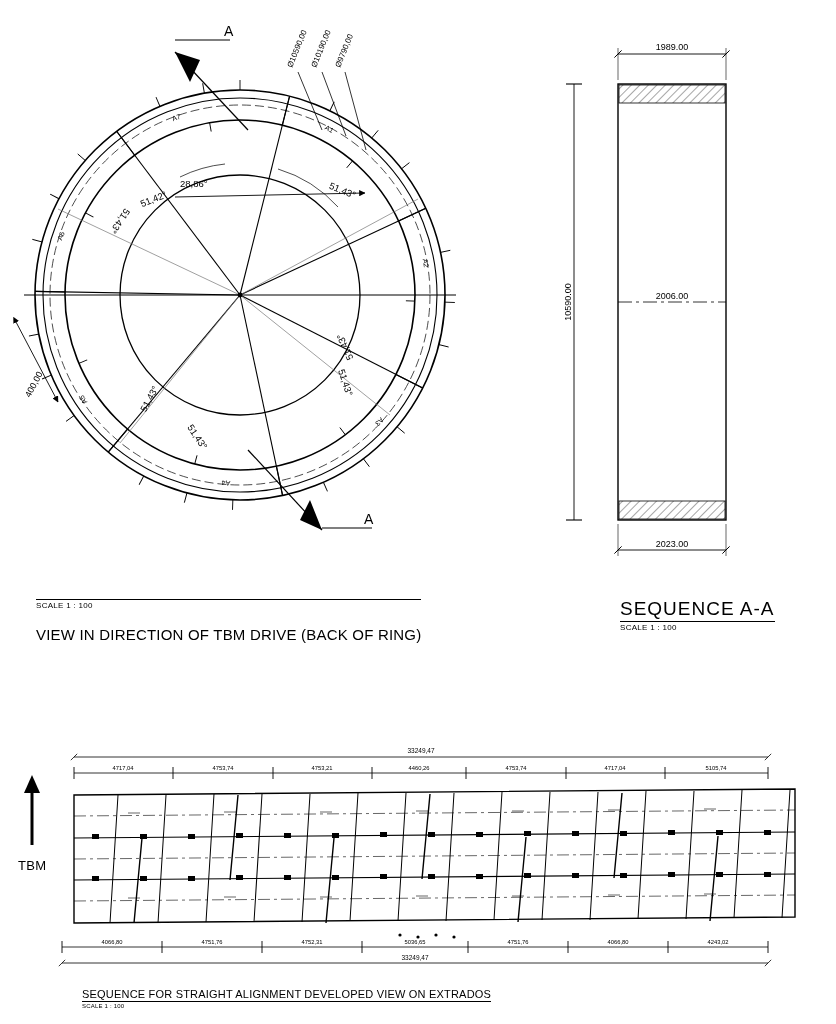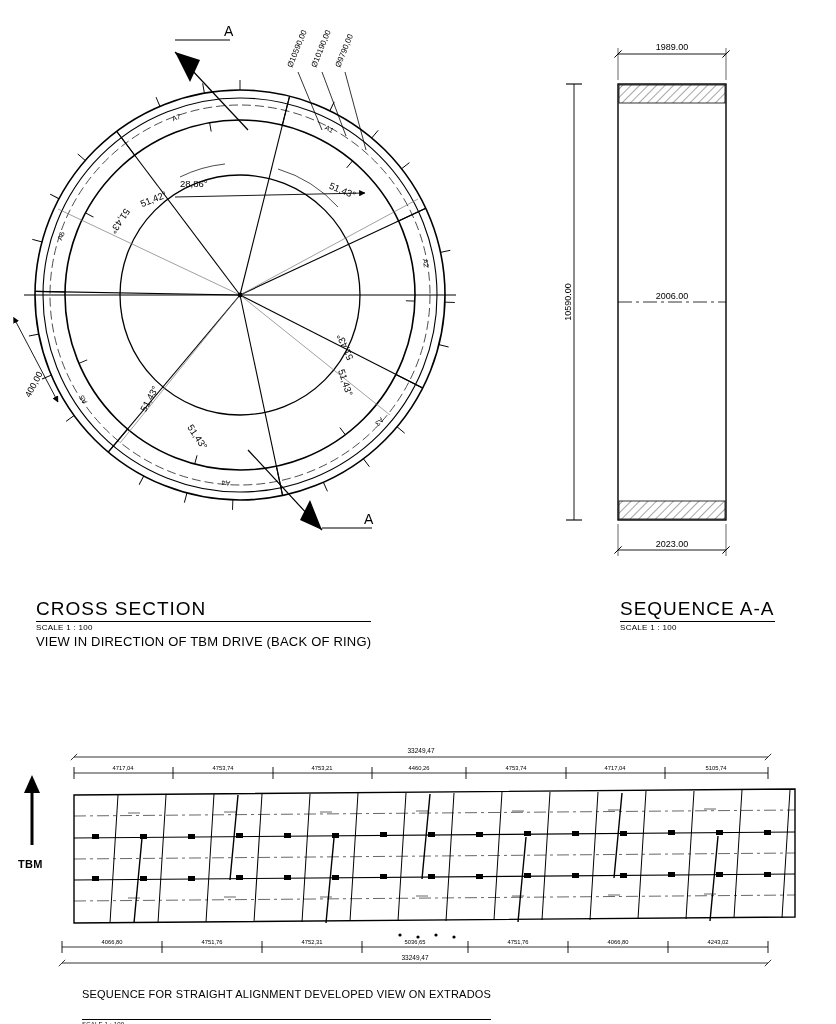--- a/index.html
+++ b/index.html
@@ -37,44 +37,43 @@
     border-bottom: 1.4px solid #000;
     margin-top: 1px;
   }
   .title-scale {
     font-size: 8px;
     letter-spacing: .3px;
     margin-top: 1px;
     white-space: nowrap;
   }
   .title-note {
-    font-size: 13px;
+    font-size: 15px;
     letter-spacing: .2px;
-    margin-top: 2px;
+    margin-top: 16px;
     white-space: nowrap;
   }
   .seq-title {
     font-size: 11px;
     letter-spacing: .2px;
     white-space: nowrap;
     border-bottom: 1.2px solid #000;
     display: inline-block;
-    padding-bottom: 19px;
+    padding-bottom: 1px;
   }
   .seq-scale {
     font-size: 6px;
     letter-spacing: .2px;
     margin-top: 1px;
     white-space: nowrap;
   }
   .tbm-label {
     position: absolute;
-    font-size: 11px;
+    font-size: 13px;
     letter-spacing: .3px;
-    font-weight: bold;
   }
 </style>
 </head>
 <body>
 
 <div class="sheet">
 
   <svg width="520" height="560" viewBox="0 0 520 560" style="position:absolute;left:0;top:10px">
     <defs>
       <marker id="arrHead" markerWidth="9" markerHeight="9" refX="8" refY="4.5" orient="auto">
@@ -255,21 +254,20 @@
 
     <g>
       <line x1="38" y1="74" x2="38" y2="510" stroke="#000" stroke-width="0.9"></line>
       <line x1="30" y1="74" x2="46" y2="74" stroke="#000" stroke-width="1.1"></line>
       <line x1="30" y1="510" x2="46" y2="510" stroke="#000" stroke-width="1.1"></line>
       <text transform="translate(35,292) rotate(-90)" text-anchor="middle" font-size="9" font-family="Liberation Sans, sans-serif">10590.00</text>
     </g>
   </svg>
 
   <div class="title-block" style="left:36px; top:598px;">
-    <div class="title-main">CROSS SECTION</div>
     <div class="title-rule"></div>
     <div class="title-scale">SCALE 1 : 100</div>
     <div class="title-note">VIEW IN DIRECTION OF TBM DRIVE (BACK OF RING)</div>
   </div>
 
   <div class="title-block" style="left:620px; top:598px;">
     <div class="title-main">SEQUENCE A-A</div>
     <div class="title-rule"></div>
     <div class="title-scale">SCALE 1 : 100</div>
   </div>

